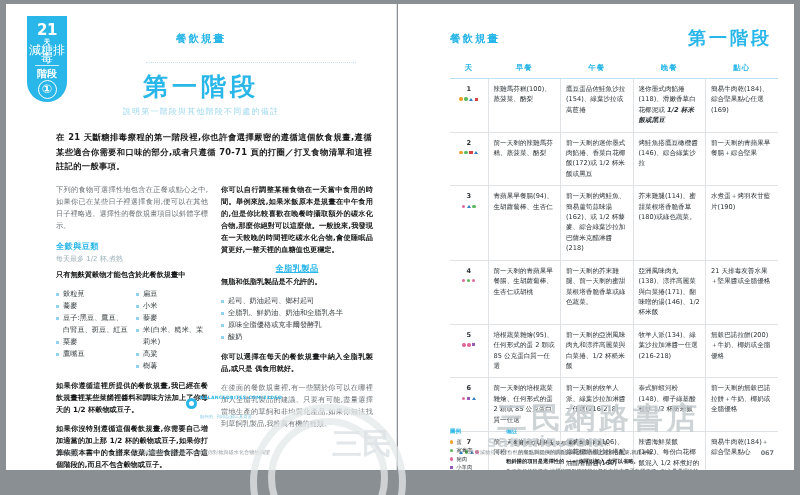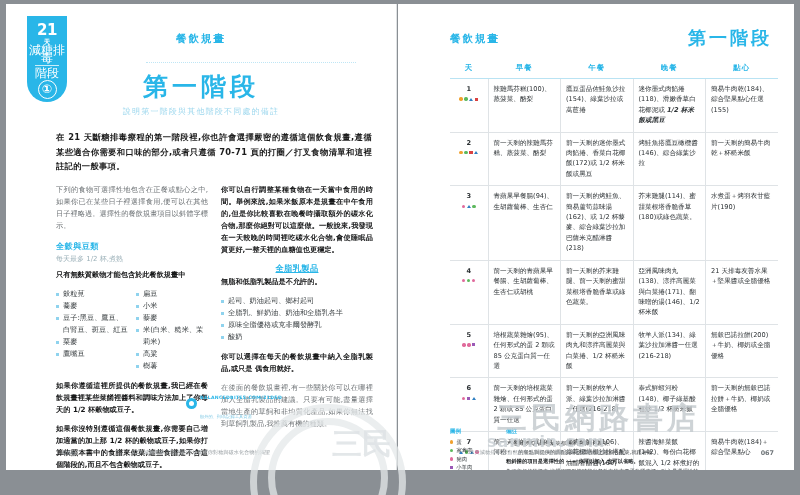--- a/index.html
+++ b/index.html
@@ -32,21 +32,21 @@
     background: #29b6e8;
     border-radius: 0 0 20px 20px;
     color: #fff;
     text-align: center;
     padding-top: 7px;
   }
   .stage-tab .t-num { font-size: 15px; font-weight: bold; line-height: 15px; letter-spacing: -0.5px; }
   .stage-tab .t-l1 { font-size: 6.5px; line-height: 8px; font-weight: bold; }
   .stage-tab .t-l2 { font-size: 12px; line-height: 8px; font-weight: normal; }
   .stage-tab .t-rule { width: 24px; height: 1px; background: rgba(255,255,255,.75); margin: 3px auto 3px; }
-  .stage-tab .t-stage { font-size: 12px; line-height: 9px; font-weight: normal; }
+  .stage-tab .t-stage { font-size: 10px; line-height: 9px; font-weight: bold; }
   .stage-tab .t-circle {
     width: 19px; height: 19px; border: 1.6px solid #fff; border-radius: 50%;
     margin: 2px auto 0; font-size: 12px; line-height: 16px; font-weight: bold;
   }
 
   .l-kicker {
     position: absolute; left: 0; right: 0; top: 28px;
     text-align: center; color: #29b6e8;
     font-size: 10.5px; letter-spacing: 2px; font-weight: bold;
   }
@@ -290,36 +290,36 @@
               <div class="marks">
                 <span class="mk circle" style="background: rgb(240, 161, 46);"></span>
                 <span class="mk circle" style="background: rgb(92, 184, 92);"></span>
                 <span class="mk tri" style="color: rgb(47, 127, 193);"></span>
                 <span class="mk square" style="background: rgb(217, 65, 65);"></span>
               </div>
             </td>
             <td>辣雞馬芬糕(100)、蒸菠菜、酪梨</td>
             <td>鷹豆蛋品佐鮭魚沙拉(154)、綠葉沙拉或萵苣捲</td>
             <td>迷你墨式肉餡捲(118)、滑嫩香草白花椰泥或 <em class="it">1/2 杯米飯或黑豆</em></td>
-            <td>簡易牛肉乾(184)、綜合堅果點心任選(155)</td>
+            <td>簡易牛肉乾(184)、綜合堅果點心任選(169)</td>
           </tr>
           <tr>
             <td class="day">
               <div>2</div>
               <div class="marks">
                 <span class="mk circle" style="background: rgb(240, 161, 46);"></span>
                 <span class="mk circle" style="background: rgb(92, 184, 92);"></span>
                 <span class="mk square" style="background: rgb(217, 65, 65);"></span>
                 <span class="mk tri" style="color: rgb(47, 127, 193);"></span>
               </div>
             </td>
             <td>前一天剩的辣雞馬芬糕、蒸菠菜、酪梨</td>
             <td>前一天剩的迷你墨式肉餡捲、香菜白花椰飯(172)或 1/2 杯米飯或黑豆</td>
             <td>烤鮭魚搭鷹豆橄欖醬(146)、綜合綠葉沙拉</td>
-            <td>前一天剩的簡易牛肉乾＋杯糙米飯</td>
+            <td>前一天剩的青蘋果早餐腸＋綜合堅果</td>
           </tr>
           <tr>
             <td class="day">
               <div>3</div>
               <div class="marks">
                 <span class="mk circle" style="background: rgb(224, 106, 155);"></span>
                 <span class="mk tri" style="color: rgb(47, 127, 193);"></span>
                 <span class="mk circle" style="background: rgb(92, 184, 92);"></span>
               </div>
             </td>

